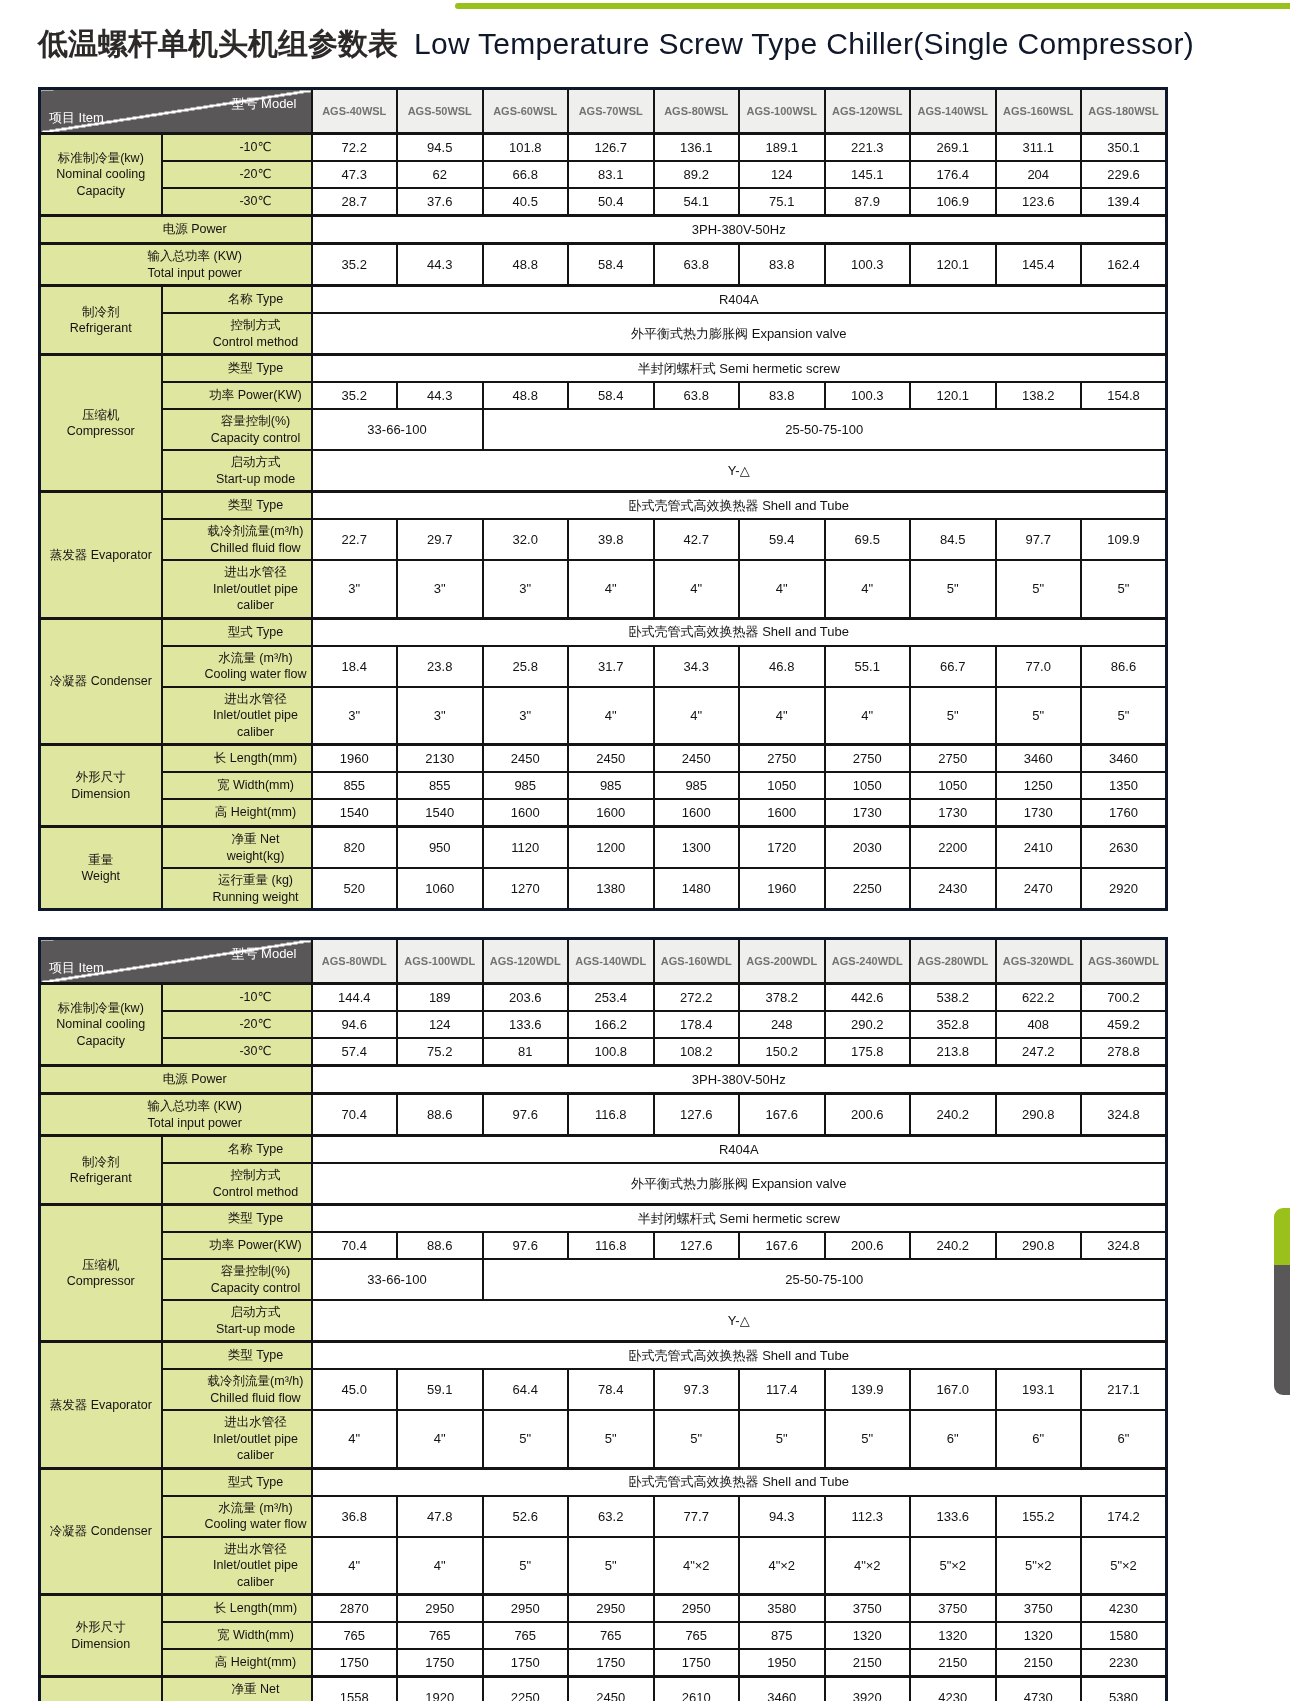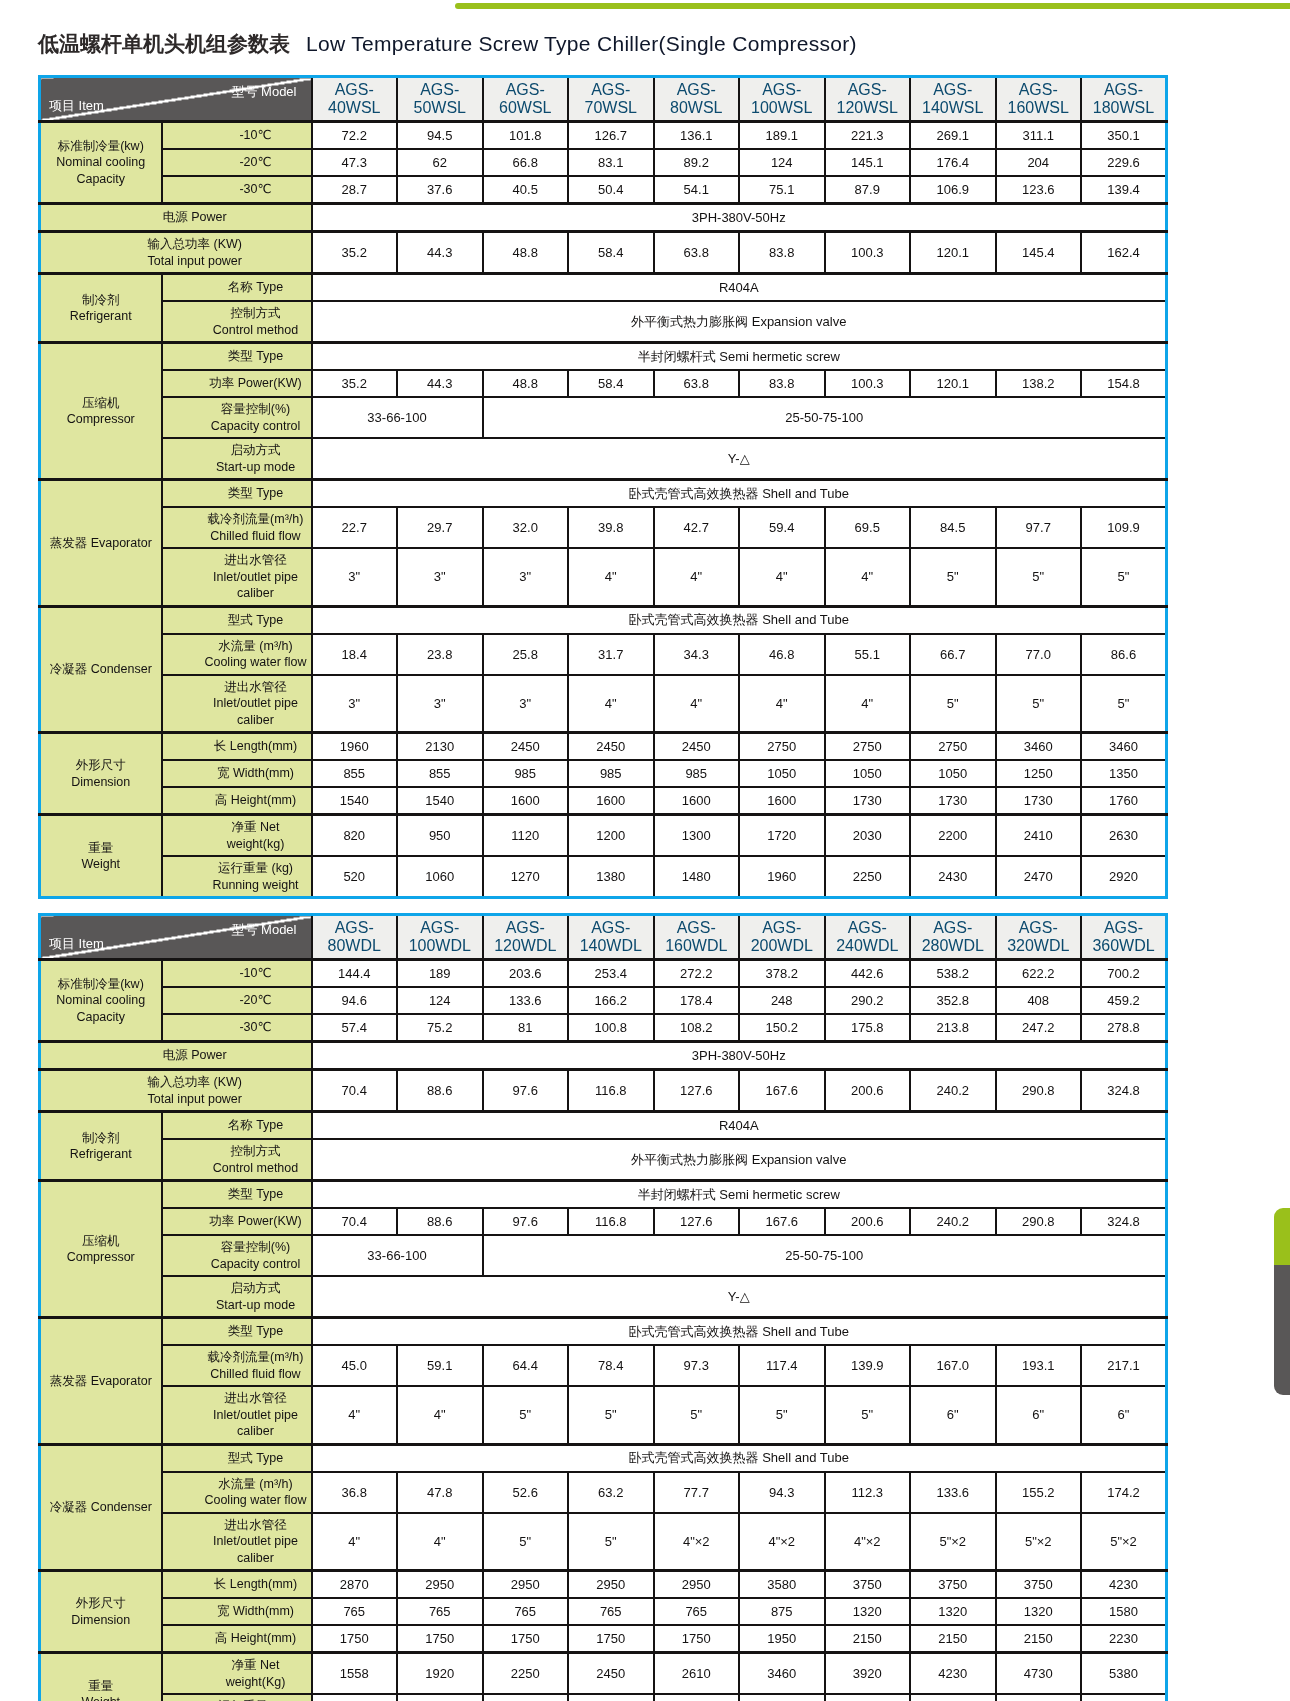--- a/index.html
+++ b/index.html
@@ -13,30 +13,30 @@
   }
   .top-bar{
     position:absolute;top:3px;left:455px;right:0;height:6px;
     background:var(--accent-green,#9ac01b);
     border-radius:3px 0 0 3px;
   }
   .content{padding-left:38px;}
   .title{
     margin:0;padding:27px 0 0 0;
     display:flex;gap:16px;align-items:center;
-    font-size:21px;line-height:34px;
+    font-size:30px;line-height:34px;
     font-weight:700;color:#2d2929;
     white-space:nowrap;
   }
   .t-en{font-weight:400;color:#0f172a;letter-spacing:.3px;}
   table.spec{
-    margin-top:14px;
+    margin-top:26px;
     border-collapse:collapse;table-layout:fixed;
     width:1127px;background:#ffffff;
-    border:3px solid #0ea5e9;
+    border:3px solid #0f172a;
   }
   table.spec th,table.spec td{
     border:2px solid #151313;
     vertical-align:middle;
     overflow:hidden;
   }
   table.spec thead th{border-bottom:3px solid #151313;height:40px;}
   th.corner{
     position:relative;
     background:
@@ -44,21 +44,21 @@
         rgba(255,255,255,0) calc(50% - 1.3px),
         #ffffff calc(50% - 1.3px),
         #ffffff calc(50% + 1.3px),
         rgba(255,255,255,0) calc(50% + 1.3px)),
       var(--header-gray,#595757);
   }
   .c-model{position:absolute;top:5px;right:14px;color:#ffffff;font-size:13px;font-weight:400;}
   .c-item{position:absolute;bottom:5px;left:8px;color:#ffffff;font-size:13px;font-weight:400;}
   th.model{
     background:var(--model-bg,#efefed);
-    font-weight:400;font-size:16px;color:#0c4a6e;
+    font-weight:700;font-size:11px;color:#737373;
     padding:0 1px;
   }
   td.glabel,td.rlabel{
     background:var(--label-green,#dfe6a0);
     text-align:center;
     font-size:12.5px;line-height:1.32;
     padding:3px 2px;
     white-space:pre-line;
     color:#141212;
   }

